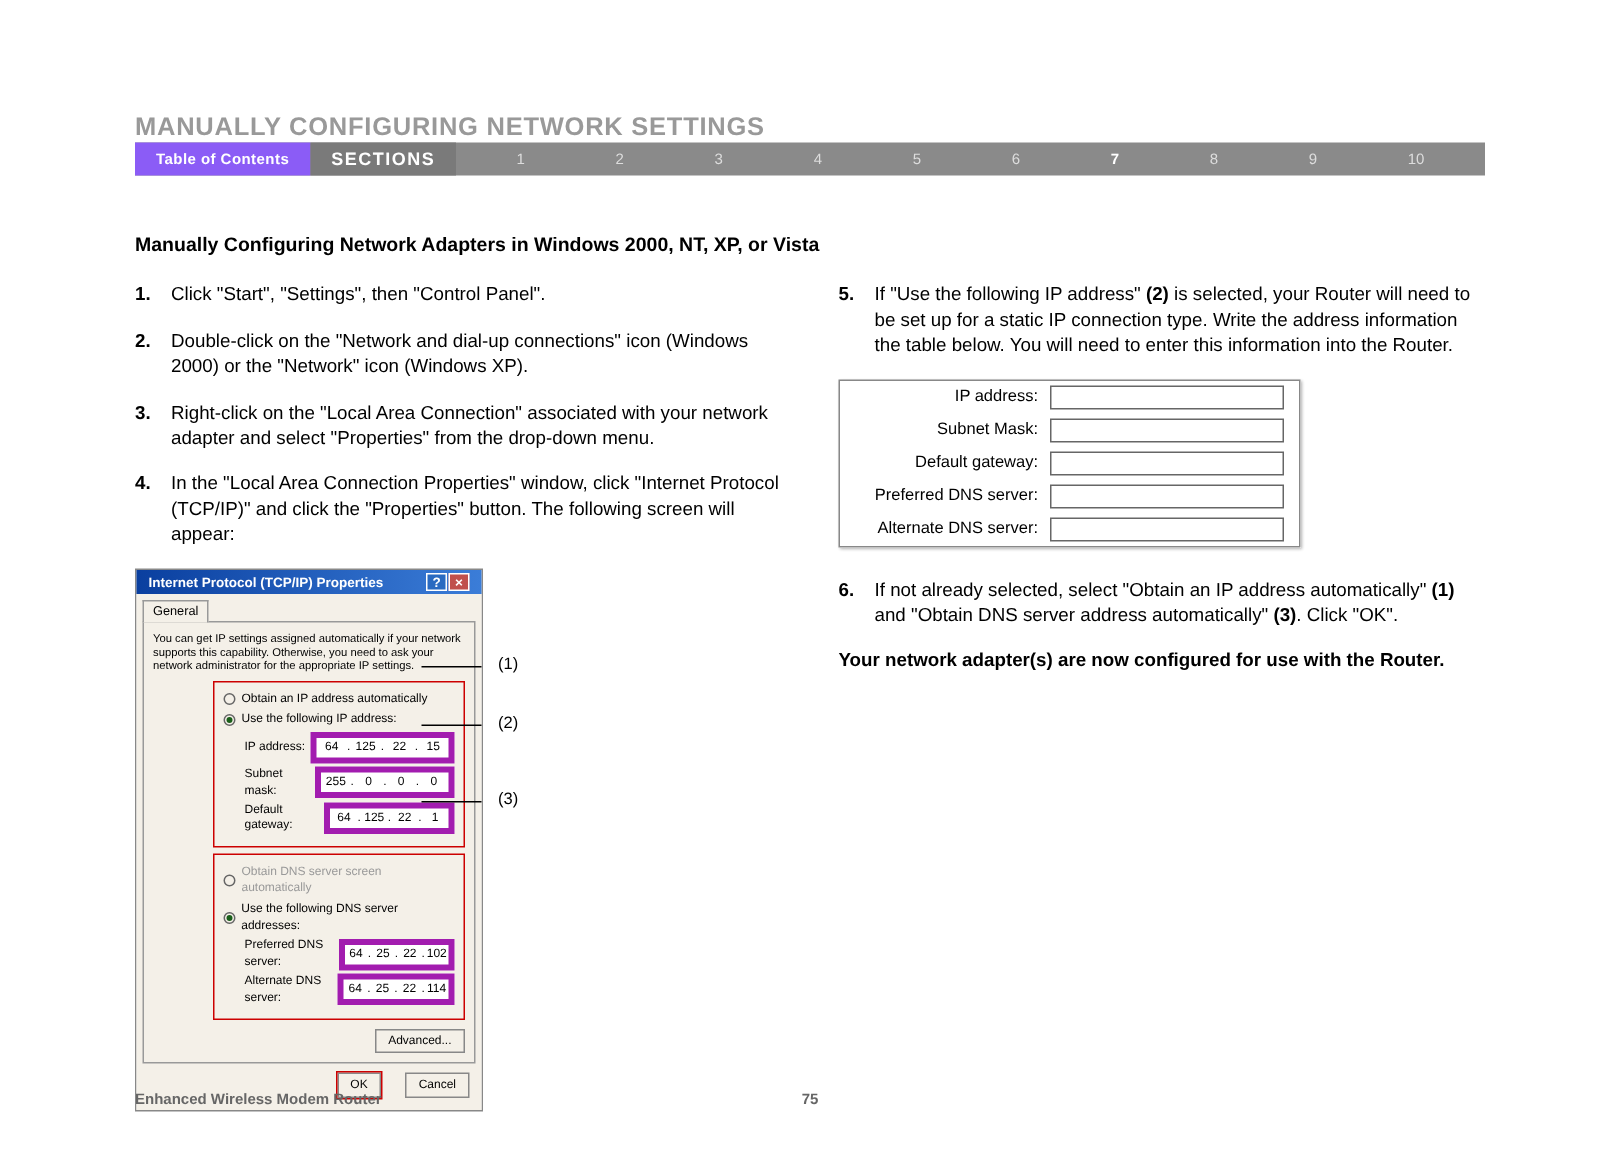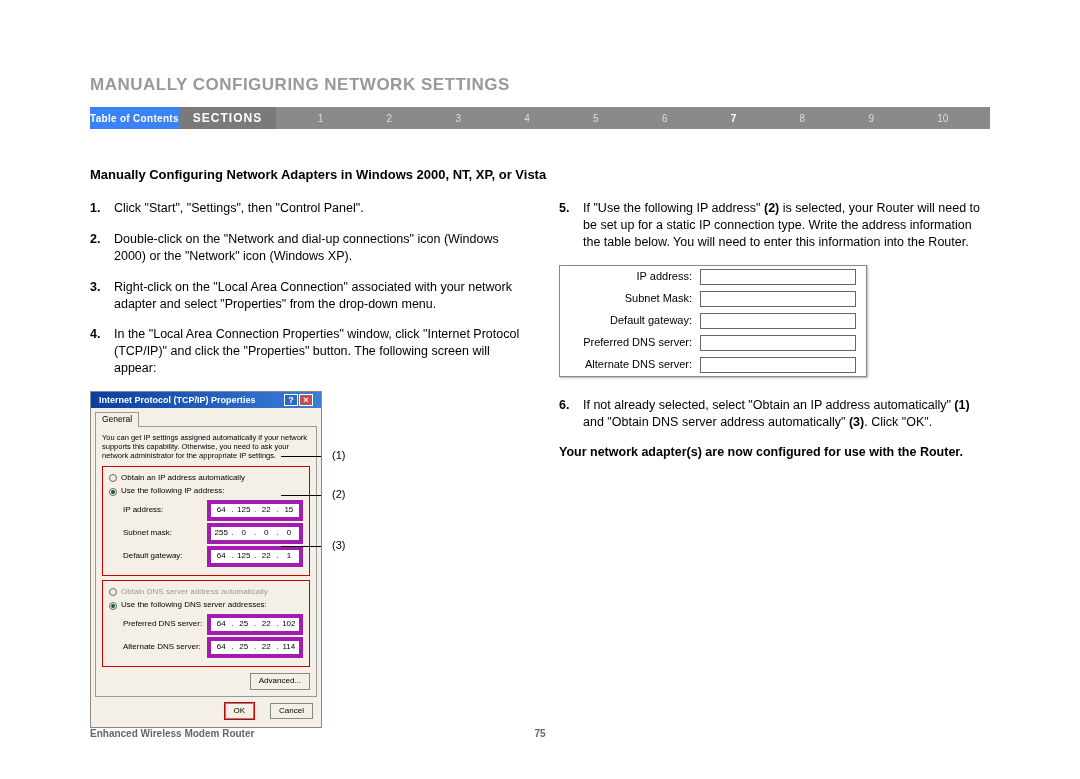--- a/index.html
+++ b/index.html
@@ -1,20 +1,20 @@
 <!DOCTYPE html>
 <html><head>
   <meta charset="utf-8">
   <style>
     * { box-sizing: border-box; margin: 0; padding: 0; }
     body { font-family: Arial, Helvetica, sans-serif; background: #fff; width: 1080px; height: 779px; position: relative; overflow: hidden; }
     .page { position: absolute; top: 75px; left: 90px; right: 90px; bottom: 40px; }
-    .page-title { font-size: 17px; font-weight: bold; letter-spacing: 0.5px; color: #999; text-transform: uppercase; margin-bottom: 12px; }
+    .page-title { font-size: 17px; font-weight: bold; letter-spacing: 0.5px; color: #999; text-transform: uppercase; }
     .nav-bar { background: #8a8a8a; height: 22px; display: flex; align-items: center; font-size: 10px; color: #fff; }
-    .nav-toc { background: #3b82f6; padding: 0 0; height: 100%; display: flex; align-items: center; font-weight: bold; letter-spacing: 0.3px; }
+    .nav-toc { background: #8b5cf6; padding: 0 14px; height: 100%; display: flex; align-items: center; font-weight: bold; letter-spacing: 0.3px; }
     .nav-sections { background: #7a7a7a; padding: 0 14px; height: 100%; display: flex; align-items: center; font-weight: bold; font-size: 12px; letter-spacing: 1px; }
     .nav-nums { display: flex; flex: 1; justify-content: space-around; padding: 0 10px; }
     .nav-num { color: #ddd; font-size: 10px; cursor: pointer; }
     .nav-num.active { color: #fff; font-weight: bold; }
     .content { margin-top: 38px; }
     .subheading { font-size: 13px; font-weight: bold; margin-bottom: 18px; }
     .columns { display: flex; gap: 38px; }
     .col { flex: 1; font-size: 12.5px; line-height: 1.35; }
     .ol-item { display: flex; margin-bottom: 14px; }
     .ol-num { width: 24px; flex-shrink: 0; font-weight: bold; }
@@ -27,21 +27,21 @@
     .dialog-title { background: linear-gradient(to right, #0a3f9f, #3b7dd8); color: #fff; padding: 2px 8px; display: flex; justify-content: space-between; align-items: center; font-weight: bold; font-size: 9px; }
     .dialog-btns { display: flex; gap: 1px; }
     .dialog-btn { width: 14px; height: 12px; background: #c0504d; color: #fff; display: flex; align-items: center; justify-content: center; font-size: 9px; border: 1px solid #fff; }
     .dialog-btn.help { background: #2a6ac1; }
     .dialog-body { background: #f4f0e8; padding: 4px; }
     .tab-row { display: flex; }
     .tab { background: #f4f0e8; border: 1px solid #999; border-bottom: none; padding: 1px 6px; font-size: 8.5px; }
     .panel { border: 1px solid #999; background: #f4f0e8; padding: 6px; margin-top: -1px; }
     .panel-text { font-size: 7.5px; margin-bottom: 6px; line-height: 1.2; }
     .group { border: 1px solid #ccc; padding: 6px; margin-bottom: 4px; }
-    .group.red { border: 1.5px solid #c00; }
+    .group.red { border: 1.5px solid #c00; margin-left: 40px; }
     .radio-row { display: flex; align-items: center; gap: 4px; margin-bottom: 3px; font-size: 8px; }
     .radio { width: 8px; height: 8px; border-radius: 50%; border: 1px solid #666; display: inline-flex; align-items: center; justify-content: center; }
     .radio.selected::after { content: ''; width: 4px; height: 4px; background: #1a5f1a; border-radius: 50%; }
     .field-row { display: flex; align-items: center; justify-content: space-between; margin: 2px 0 2px 14px; }
     .field-label { font-size: 8px; }
     .ip-input { display: flex; border: 4px solid #a21caf; background: #fff; font-size: 8px; width: 96px; }
     .ip-seg { flex: 1; text-align: center; padding: 1px 0; }
     .ip-dot { padding: 1px 0; }
     .btn-row { display: flex; justify-content: flex-end; gap: 4px; margin-top: 6px; }
     .btn-row.outer { padding: 0 4px 4px; gap: 16px; }
@@ -164,21 +164,21 @@
                         <span class="ip-dot">.</span>
                         <span class="ip-seg">22</span>
                         <span class="ip-dot">.</span>
                         <span class="ip-seg">1</span>
                       </span>
                     </div>
                 </div>
                 <div class="group red">
                   <div class="radio-row" style="color:#999">
                       <span class="radio"></span>
-                      <span>Obtain DNS server address automatically</span>
+                      <span>Obtain DNS server screen automatically</span>
                     </div>
                   <div class="radio-row">
                       <span class="radio selected"></span>
                       <span>Use the following DNS server addresses:</span>
                     </div>
                   <div class="field-row">
                       <span class="field-label">Preferred DNS server:</span>
                     <span class="ip-input">
                         <span class="ip-seg">64</span>
                         <span class="ip-dot">.</span>

